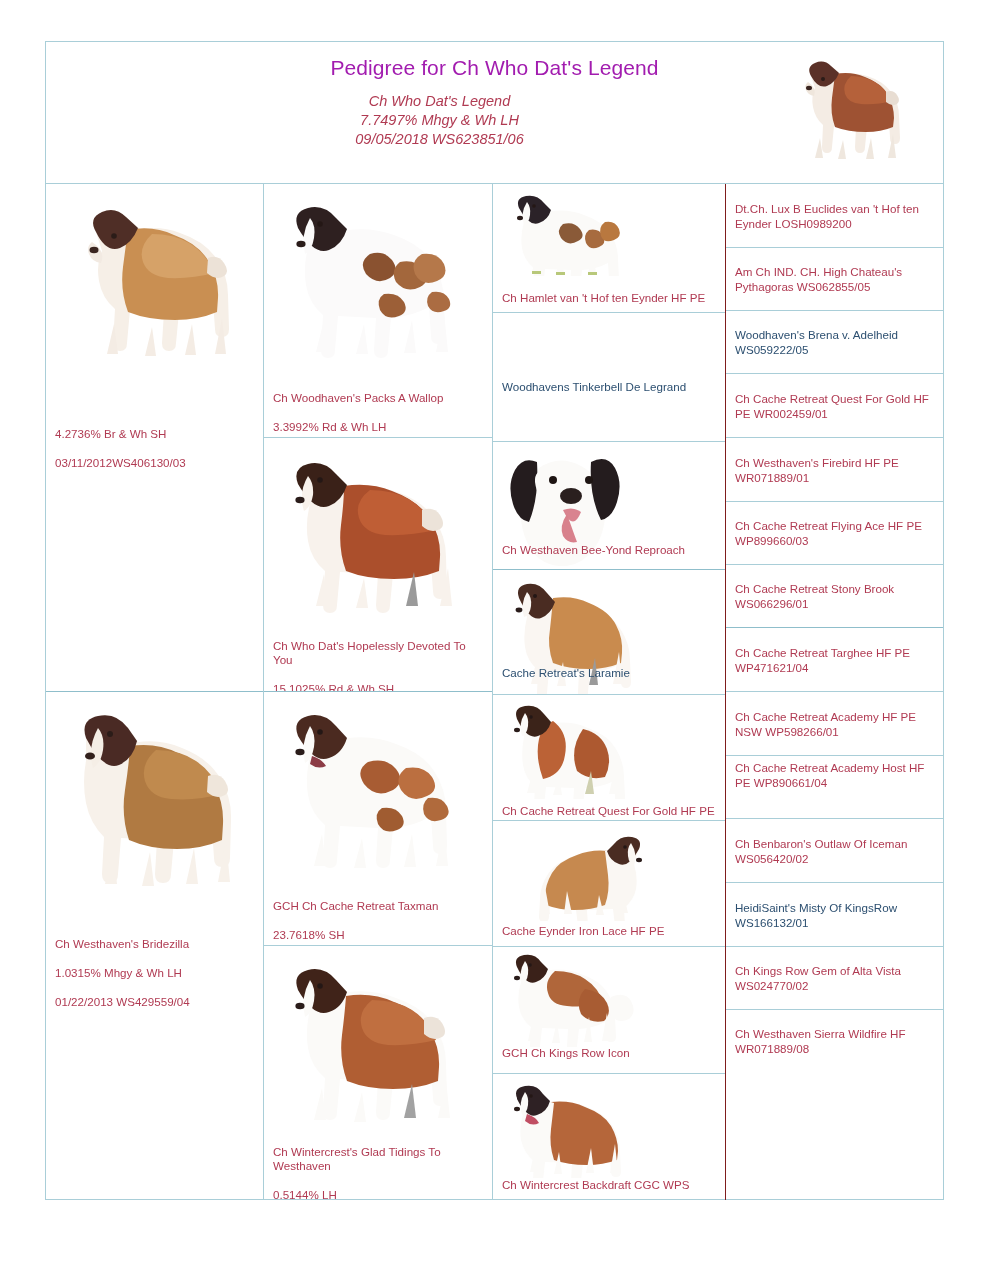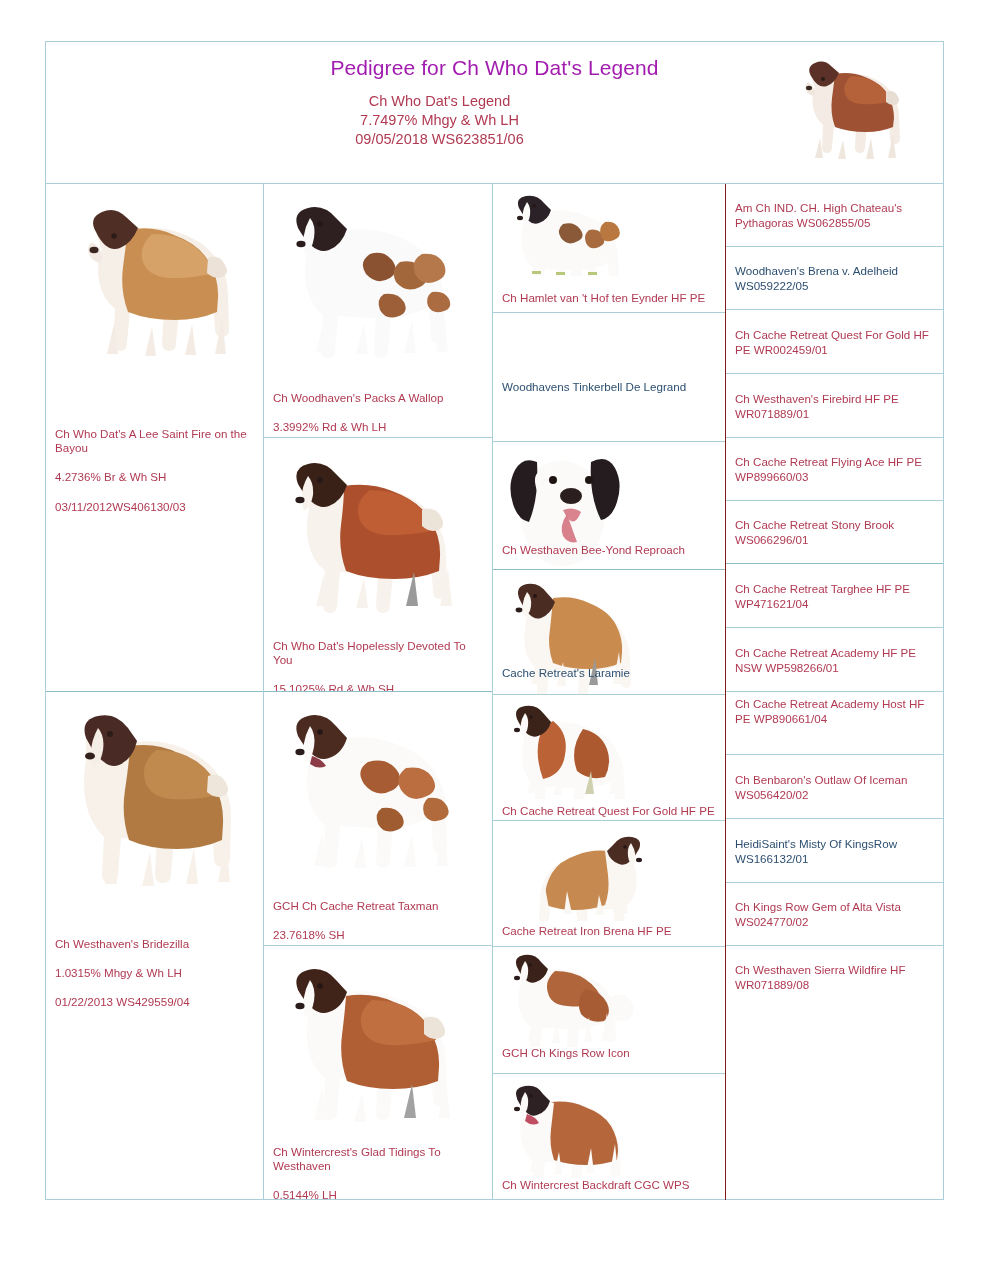--- a/index.html
+++ b/index.html
@@ -40,21 +40,21 @@
     letter-spacing: 0.1px;
   }
   .header-sub {
     margin-top: 12px;
     text-align: center;
     font-size: 14.5px;
     line-height: 19px;
     color: #b03a52;
     padding-right: 110px;
   }
-  .header-sub div { white-space: pre; }
+  .header-sub div { white-space: pre; font-style: italic; }
   .header-dog {
     position: absolute;
     right: 16px;
     top: 4px;
     width: 150px;
     height: 128px;
   }
 
   
   .body-grid {
@@ -149,21 +149,20 @@
             <ellipse cx="38" cy="60" rx="4.5" ry="3.2" fill="#3a2520"></ellipse>
             <circle cx="58" cy="46" r="2.8" fill="#2b1c18"></circle>
             <path d="M152 68 q10 -4 16 5 q6 9 0 13 q-8 5 -17 -3 z" fill="#ece2d7"></path>
             <path d="M58 134 l4 30 h-11 z" fill="#f4ece4"></path>
             <path d="M96 137 l4 29 h-11 z" fill="#f4ece4"></path>
             <path d="M136 134 l4 31 h-11 z" fill="#f4ece4"></path>
             <path d="M166 128 l4 36 h-11 z" fill="#f4ece4"></path>
           </svg>
         </div>
         <div class="cell-text" style="top:228px">
-          <div>Ch Who Dat's A Lee Saint Fire on the Bayou</div>
           <div>4.2736% Br &amp; Wh SH</div>
           <div>03/11/2012WS406130/03</div>
         </div>
       </div>
 
       <div class="cell" style="height:508px">
         <div class="dog" style="left:12px;top:6px;width:196px;height:215px;">
           <svg viewBox="0 0 196 215" preserveAspectRatio="xMidYMid meet" aria-hidden="true">
             <path d="M28 40 q-6 -18 12 -22 q18 -4 30 12 l10 14 q24 -3 44 6 q26 10 38 30 q12 20 11 42 l-1 38 q0 9 -8 9 q-8 0 -8 -9 l-2 -30 q-16 10 -38 12 l-3 34 q0 9 -8 9 q-8 0 -8 -9 l2 -34 l-36 -2 l-3 36 q0 9 -8 9 q-8 0 -8 -9 l2 -37 q-14 -14 -18 -34 q-4 -21 0 -42 z" fill="#f7f1ea"></path>
             <path d="M72 48 q26 -4 48 7 q26 11 36 31 q10 19 9 40 l-1 16 q-20 9 -45 9 q-28 0 -48 -9 q-8 -24 -4 -50 q4 -26 5 -44 z" fill="#b07a42"></path>
@@ -390,21 +389,21 @@
               <ellipse cx="18" cy="31" rx="3" ry="2.2" fill="#2a1c1a"></ellipse>
               <circle cx="32" cy="18" r="1.8" fill="#241715"></circle>
               <path d="M34 62 l3 22 h-8 z" fill="#faf7f3"></path>
               <path d="M58 66 l3 20 h-8 z" fill="#faf7f3"></path>
               <path d="M90 62 l3 23 h-8 z" fill="#faf7f3"></path>
               <path d="M112 58 l3 27 h-8 z" fill="#faf7f3"></path>
             </g>
           </svg>
         </div>
         <div class="cell-text" style="top:88px">
-          <div>Cache Retreat Iron Brena HF PE</div>
+          <div>Cache Eynder Iron Lace HF PE</div>
         </div>
       </div>
 
       <div class="cell" style="height:127px">
         <div class="dog" style="left:6px;top:2px;width:150px;height:98px;">
           <svg viewBox="0 0 150 98" preserveAspectRatio="xMidYMid meet" aria-hidden="true">
             <path d="M18 18 q-4 -10 7 -12 q11 -2 17 7 l8 8 q18 -2 32 4 q18 6 26 18 q8 12 8 25 l1 20 q0 5 -5 5 q-5 0 -5 -5 l-1 -15 q-11 6 -26 7 l-2 17 q0 5 -5 5 q-5 0 -5 -5 l1 -17 l-26 -1 l-2 18 q0 5 -5 5 q-5 0 -5 -5 l1 -19 q-10 -8 -12 -20 q-2 -12 2 -25 z" fill="#fbfaf8"></path>
             <path d="M56 22 q18 0 30 8 q14 9 18 24 q-18 5 -36 3 q-16 -1 -19 -13 q-4 -12 7 -22 z" fill="#b0663a"></path>
             <path d="M86 40 q16 2 22 14 q5 11 -3 18 q-14 3 -23 -7 q-6 -14 4 -25 z" fill="#a85c33"></path>
             <path d="M18 18 q-4 -10 7 -12 q11 -2 17 7 l7 7 q-3 10 -12 13 q-10 4 -19 -15 z" fill="#3a2119"></path>
@@ -440,20 +439,23 @@
           </svg>
         </div>
         <div class="cell-text" style="top:90px">
           <div>Ch Wintercrest Backdraft CGC WPS</div>
         </div>
       </div>
     </div>
 
     <div class="col col-4">
 
+      <div class="cell" style="height:64px">
+        <div class="cell-text" style="top:18px">Dt.Ch. Lux B Euclides van 't Hof ten Eynder LOSH0989200</div>
+      </div>
       <div class="cell" style="height:63px">
         <div class="cell-text" style="top:17px">Am Ch IND. CH. High Chateau's Pythagoras WS062855/05</div>
       </div>
       <div class="cell" style="height:63px">
         <div class="cell-text female" style="top:17px">Woodhaven's Brena v. Adelheid WS059222/05</div>
       </div>
       <div class="cell" style="height:64px">
         <div class="cell-text" style="top:18px">Ch Cache Retreat Quest For Gold HF PE WR002459/01</div>
       </div>
       <div class="cell" style="height:64px">

